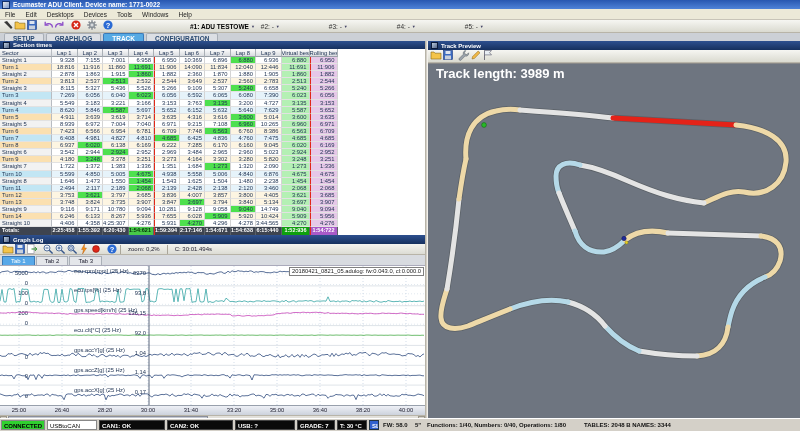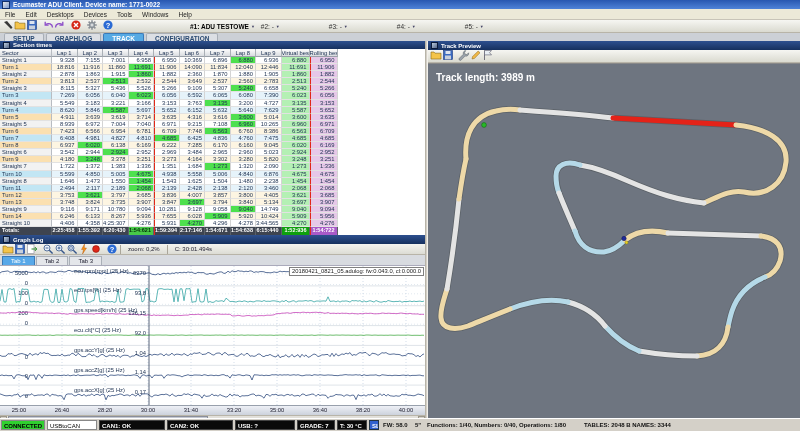--- a/index.html
+++ b/index.html
@@ -72,21 +72,21 @@
          font-size:5.8px;color:#223;flex:none;}
   .taxis span{position:absolute;top:1px;width:24px;text-align:center;}
   .hscroll{height:7px;background:#e2e0da;border-top:1px solid #b8b4a8;position:relative;flex:none;}
   .harrow{position:absolute;top:0;width:7px;height:7px;background:#d4d0c8;border:1px solid #9a968a;box-sizing:border-box;
           font-size:4px;line-height:5px;text-align:center;color:#444;}
   .hthumb{position:absolute;top:0;left:8px;width:200px;height:7px;background:#c4c8d2;border:1px solid #8a8e98;box-sizing:border-box;}
   
   .ttoolbar{height:12px;background:linear-gradient(#f6f6f2,#dadad0);border-bottom:1px solid #b8b4a8;
             display:flex;align-items:center;padding-left:2px;flex:none;}
   .trackarea{flex:1;position:relative;background:#6e7580;border-top:1px solid #888;overflow:hidden;}
-  .tracklen{position:absolute;top:8px;left:8px;color:#fff;font-size:10px;font-weight:bold;}
+  .tracklen{position:absolute;top:2px;left:8px;color:#fff;font-size:13px;font-weight:bold;}
   
   .statusbar{position:absolute;left:0;right:0;bottom:0;height:12px;background:#d4d0c8;border-top:1px solid #fff;
              display:flex;align-items:center;gap:2px;padding-left:1px;font-size:6px;}
   .sb{height:10px;line-height:10px;padding:0 2px;overflow:hidden;white-space:nowrap;box-sizing:border-box;}
   .sb.green{background:#30d030;color:#000;font-weight:bold;border:1px solid #888;}
   .sb.white{background:#fff;color:#000;border:1px solid #888;}
   .sb.black{background:#0a0a0a;color:#fff;font-weight:bold;border:1px solid #444;}
   .sb.blue{background:#3060d0;color:#fff;font-weight:bold;border:1px solid #234;}
   .sb.plain{color:#111;font-weight:bold;}
 </style>

